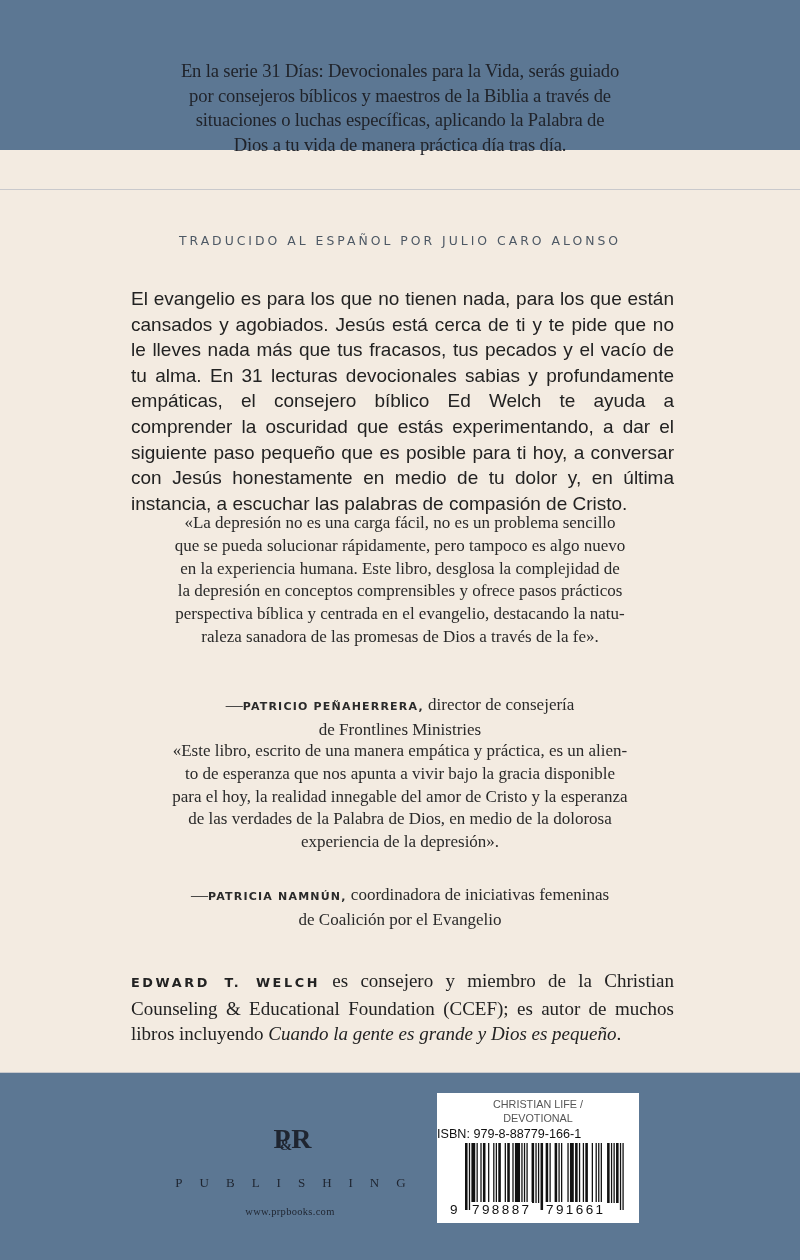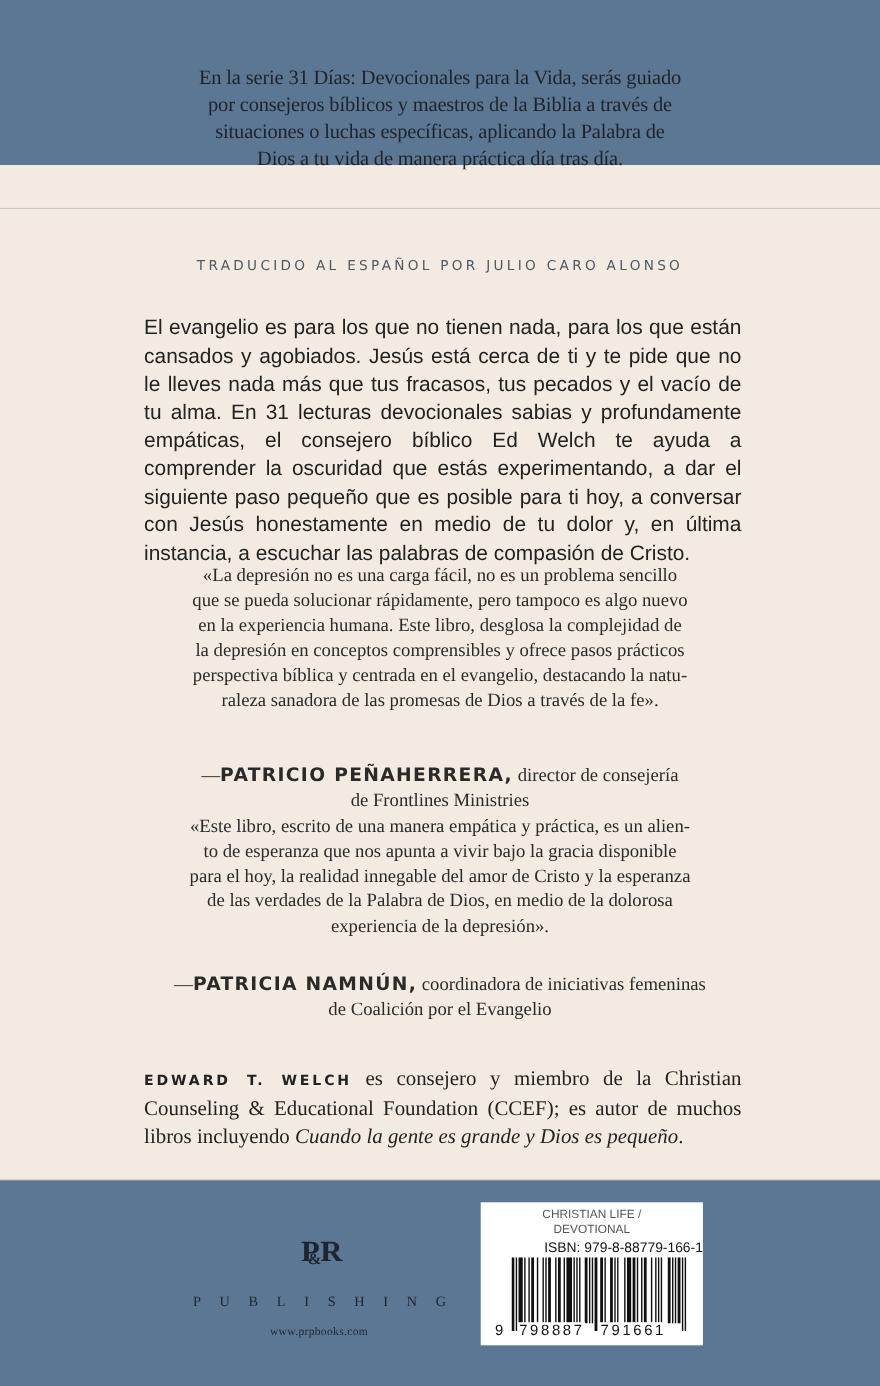--- a/index.html
+++ b/index.html
@@ -47,21 +47,21 @@
     .attrib {
       position: absolute; left: 150px; width: 500px;
       text-align: center;
       font-family: "Liberation Serif", serif;
       font-size: 17px; line-height: 22.8px; color: #2a2a2a;
     }
     .attrib-1 { top: 694px; }
     .attrib-2 { top: 884px; }
     .attrib .name {
       font-family: "DejaVu Sans", "Liberation Sans", sans-serif;
-      font-weight: bold; font-size: 17px; letter-spacing: 1.2px; color: #2a2a2a;
+      font-weight: bold; font-size: 11px; letter-spacing: 1.2px; color: #2a2a2a;
     }
 
     .bio {
       position: absolute; left: 131px; width: 543px; top: 968px;
       font-family: "Liberation Serif", serif;
       font-size: 19px; line-height: 25.6px; color: #222;
       text-align: justify; text-align-last: left;
     }
     .bio .author {
       font-family: "DejaVu Sans", "Liberation Sans", sans-serif;
@@ -99,21 +99,21 @@
       background: #ffffff;
     }
     .bc-category {
       position: absolute; left: 0; width: 202px; top: 4px;
       text-align: center;
       font-family: "Liberation Sans", sans-serif;
       font-size: 10.8px; line-height: 14px; color: #555;
     }
     .bc-isbn {
       position: absolute; left: 0; width: 202px; top: 34px;
-      text-align: right;
+      text-align: left;
       font-family: "Liberation Sans", sans-serif;
       font-size: 12.6px; color: #111;
     }
     .bc-bars {
       position: absolute; left: 28px; top: 50px; width: 160px; height: 67px;
     }
     .bc-digits {
       position: absolute; left: 12px; top: 109px; width: 185px; height: 16px;
       font-family: "Liberation Sans", sans-serif; font-size: 13.5px; color: #111;
     }

